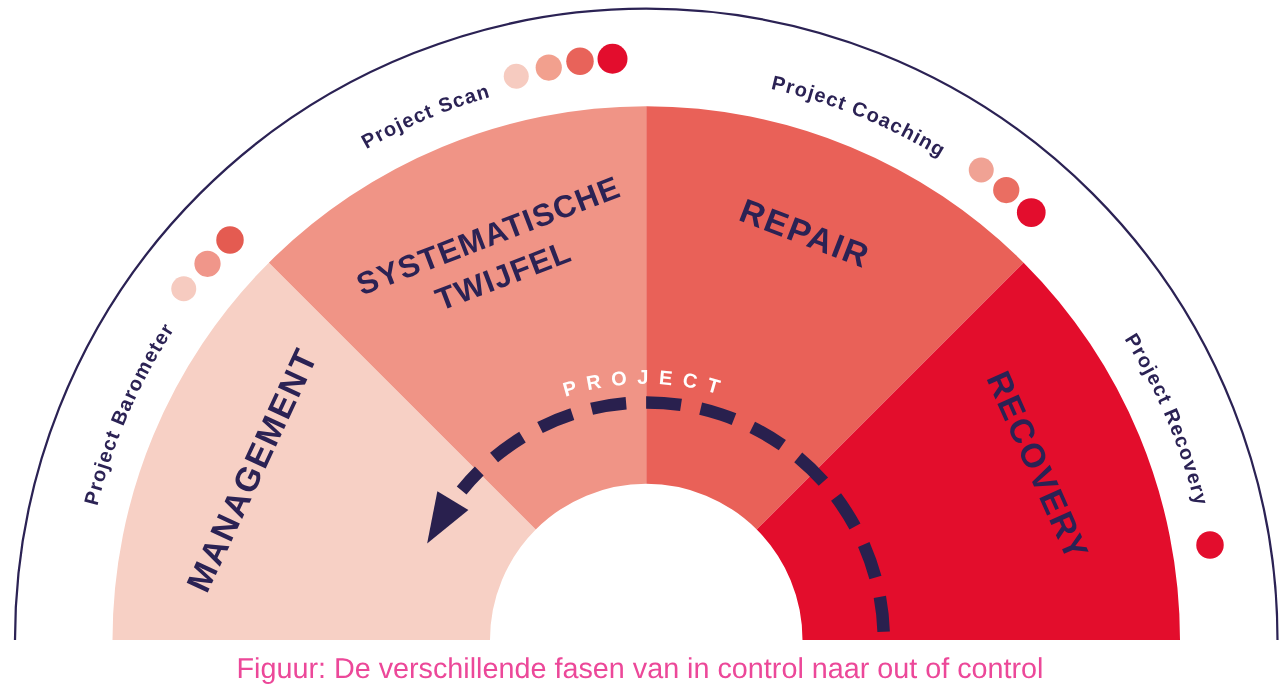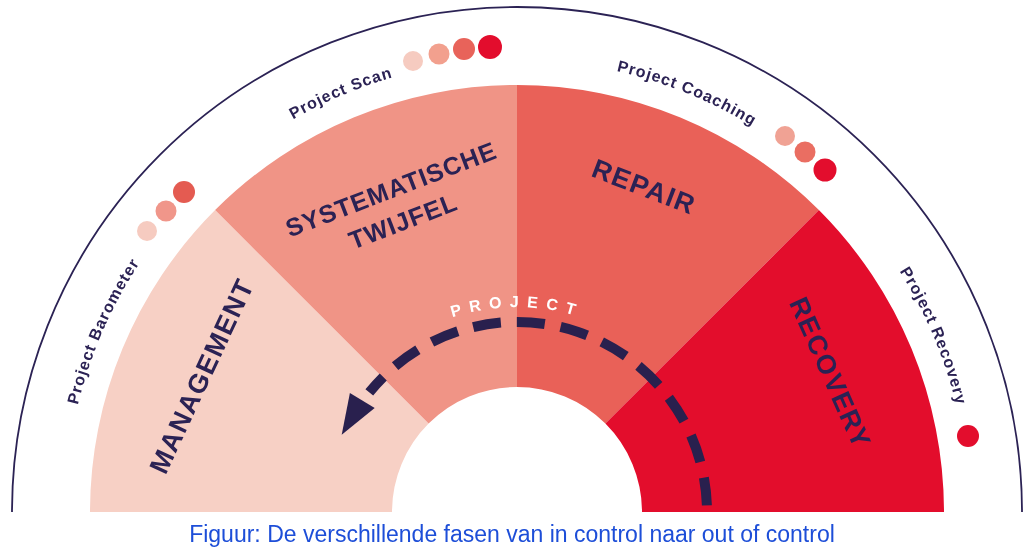--- a/index.html
+++ b/index.html
@@ -43,21 +43,21 @@
     font-weight: 700;
     font-size: 16px;
     letter-spacing: 8px;
   }
   .caption {
     position: absolute;
     left: 0;
     bottom: 2px;
     width: 100%;
     text-align: center;
-    color: #1d4ed8;
+    color: #ec4899;
     font-size: 23px;
     font-weight: 400;
     font-family: "Liberation Sans", sans-serif;
   }
 </style>
 </head>
 <body>
 
 <div class="stage">
   <svg width="1024" height="550" viewBox="0 0 1024 550" xmlns="http://www.w3.org/2000/svg">

